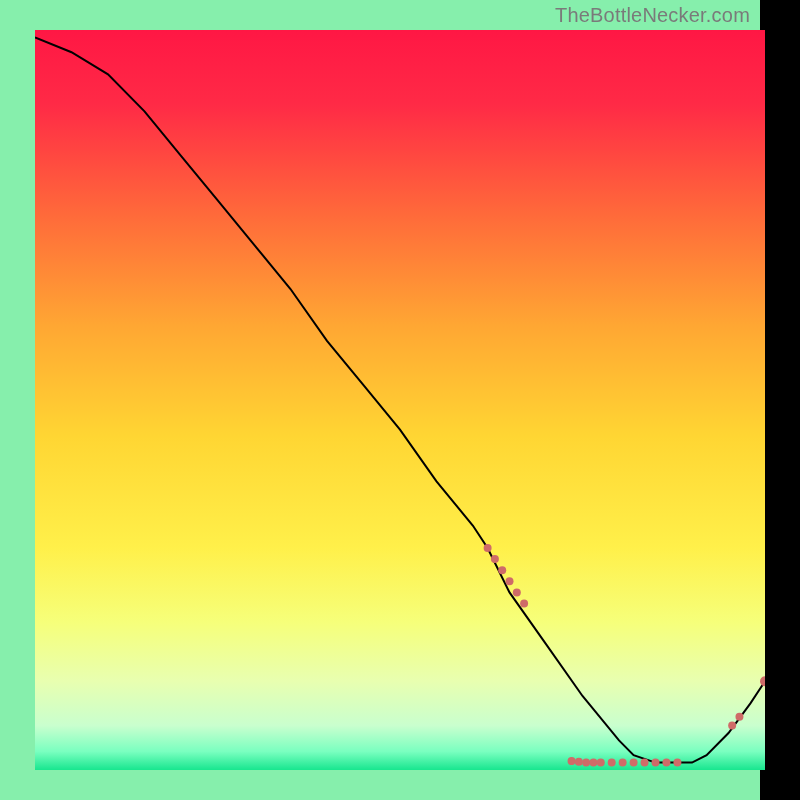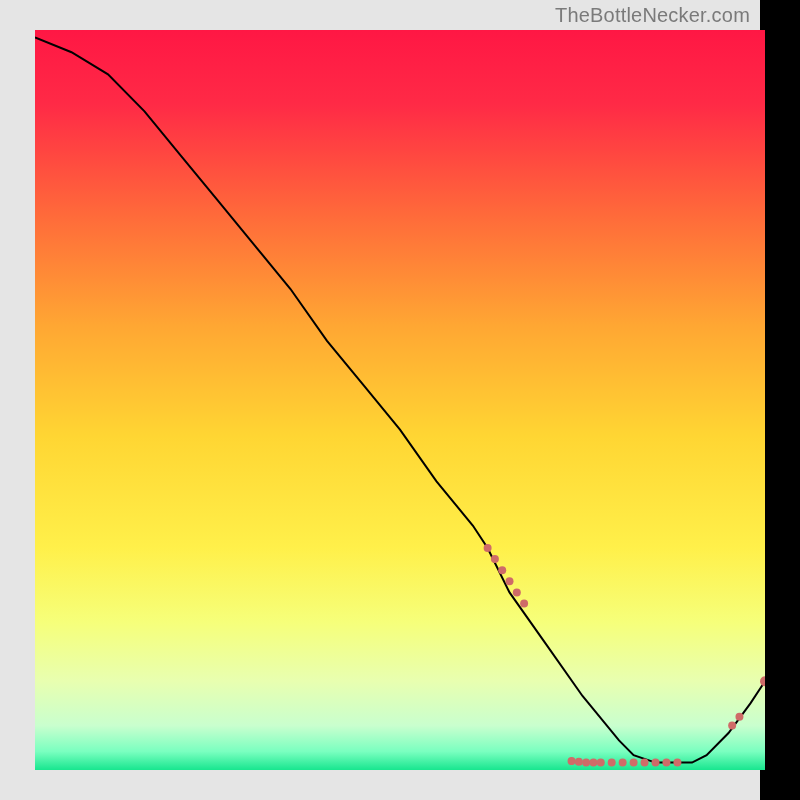--- a/index.html
+++ b/index.html
@@ -8,21 +8,21 @@
     width: 800px;
     height: 800px;
     background: #000;
     font-family: Arial, Helvetica, sans-serif;
     overflow: hidden;
   }
   .stage {
     position: relative;
     width: 760px;
     height: 800px;
-    background: #e5e5e5;
+    background: #86efac;
   }
   .attribution {
     position: absolute;
     top: 4px;
     right: 10px;
     color: #7a7a7a;
     font-size: 20px;
     font-weight: 400;
     letter-spacing: 0.2px;
   }

